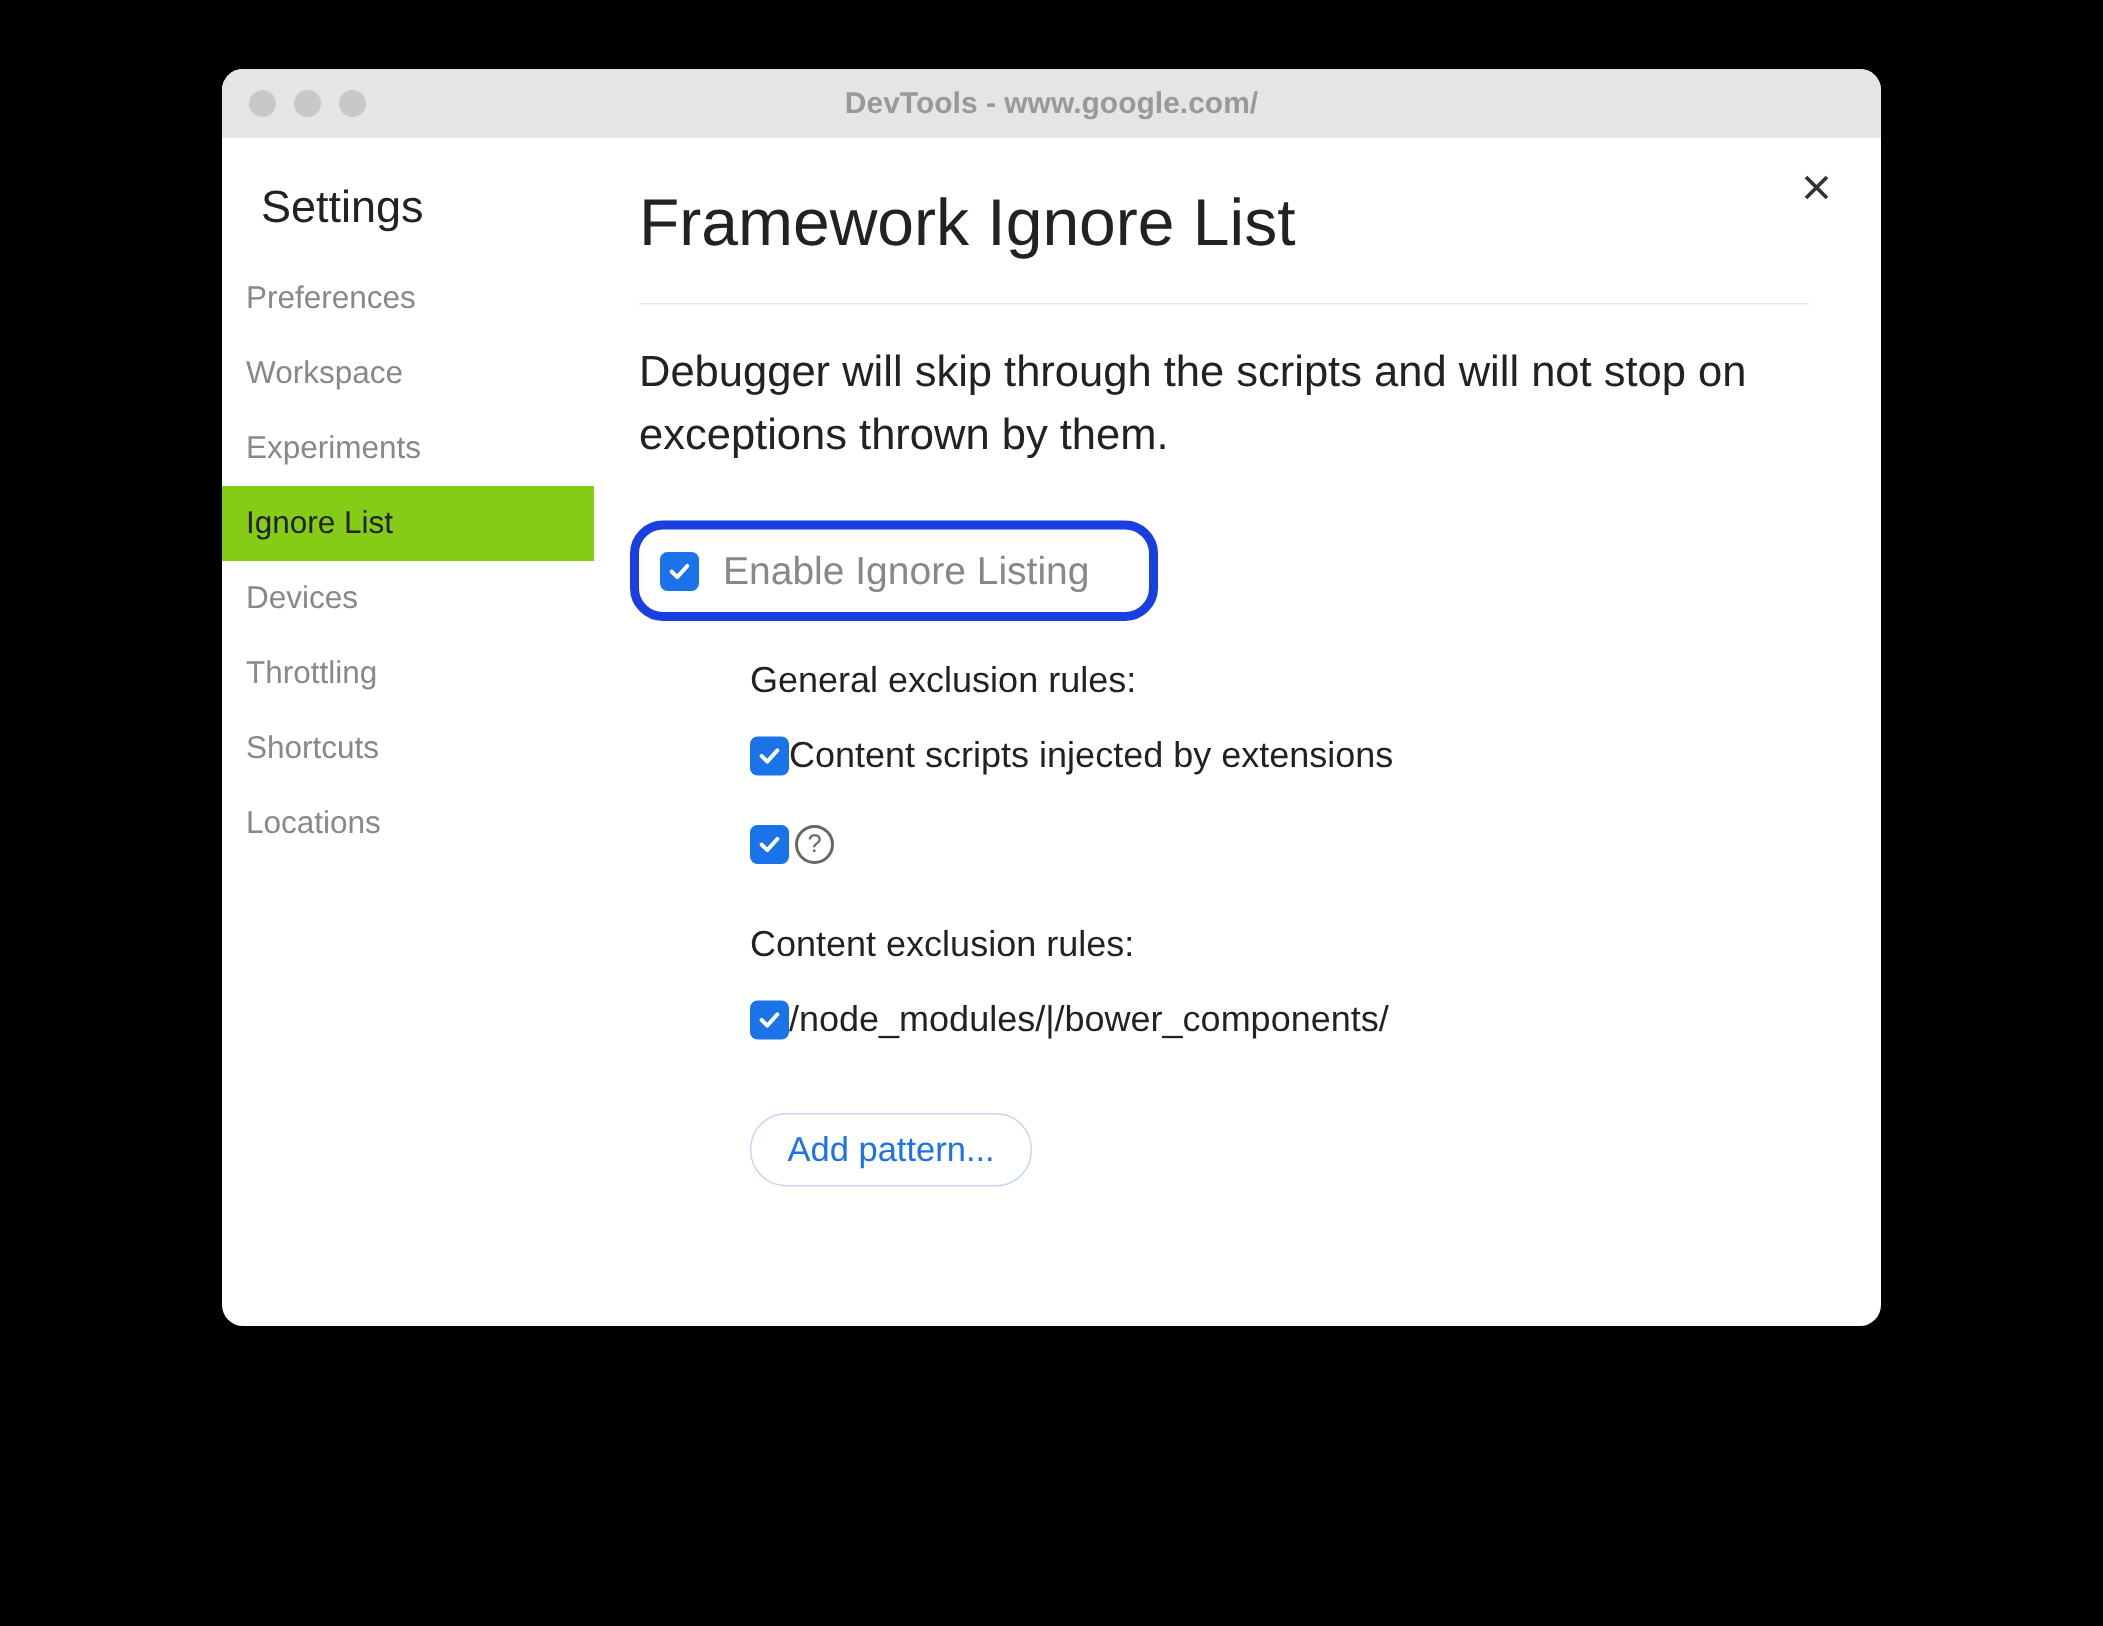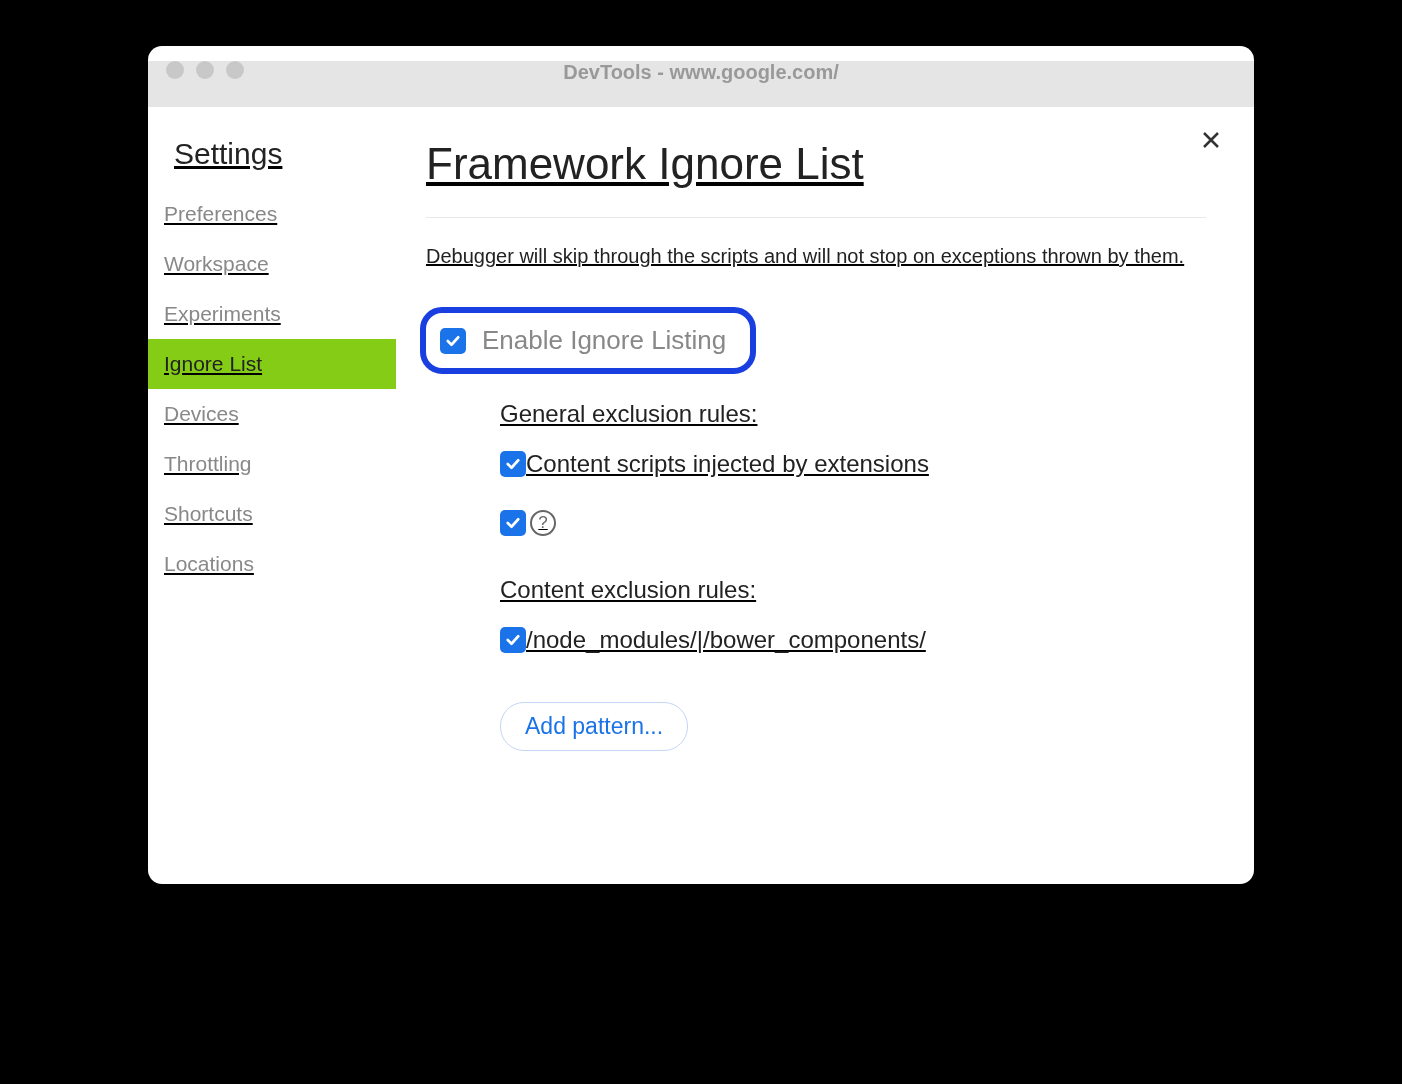--- a/index.html
+++ b/index.html
@@ -24,24 +24,24 @@
       border-radius: 14px;
       overflow: hidden;
       box-shadow: 0 20px 60px rgba(0,0,0,0.5);
       display: flex;
       flex-direction: column;
     }
     .titlebar {
       height: 46px;
       background: #e5e5e5;
       display: flex;
+      align-items: center;
       padding: 0 16px;
       position: relative;
       flex-shrink: 0;
-      margin-top: 15px;
     }
     .traffic-lights {
       display: flex;
       gap: 12px;
       position: absolute;
       left: 18px;
     }
     .traffic-light {
       width: 18px;
       height: 18px;
@@ -52,21 +52,20 @@
       flex: 1;
       text-align: center;
       font-size: 20px;
       font-weight: 600;
       color: #999;
     }
     .content {
       flex: 1;
       display: flex;
       position: relative;
-      text-decoration: underline;
     }
     .close-btn {
       position: absolute;
       top: 18px;
       right: 28px;
       width: 30px;
       height: 30px;
       cursor: pointer;
       display: flex;
       align-items: center;
@@ -103,33 +102,33 @@
       padding: 32px 48px 20px 30px;
     }
     .page-title {
       font-size: 44px;
       font-weight: 400;
       color: #222;
       padding-bottom: 28px;
       border-bottom: 1px solid #e8e8e8;
     }
     .description {
-      font-size: 20px;
+      font-size: 29px;
       color: #222;
       line-height: 1.45;
       margin-top: 24px;
       margin-bottom: 36px;
     }
     .highlight-box {
       display: inline-flex;
       align-items: center;
       gap: 16px;
       border: 6px solid #1a3fe0;
       border-radius: 22px;
-      padding: 12px 24px 12px 14px;
+      padding: 12px 40px 12px 14px;
       margin-bottom: 26px;
       margin-left: -6px;
     }
     .checkbox {
       width: 26px;
       height: 26px;
       background: #1a73e8;
       border-radius: 5px;
       display: flex;
       align-items: center;

